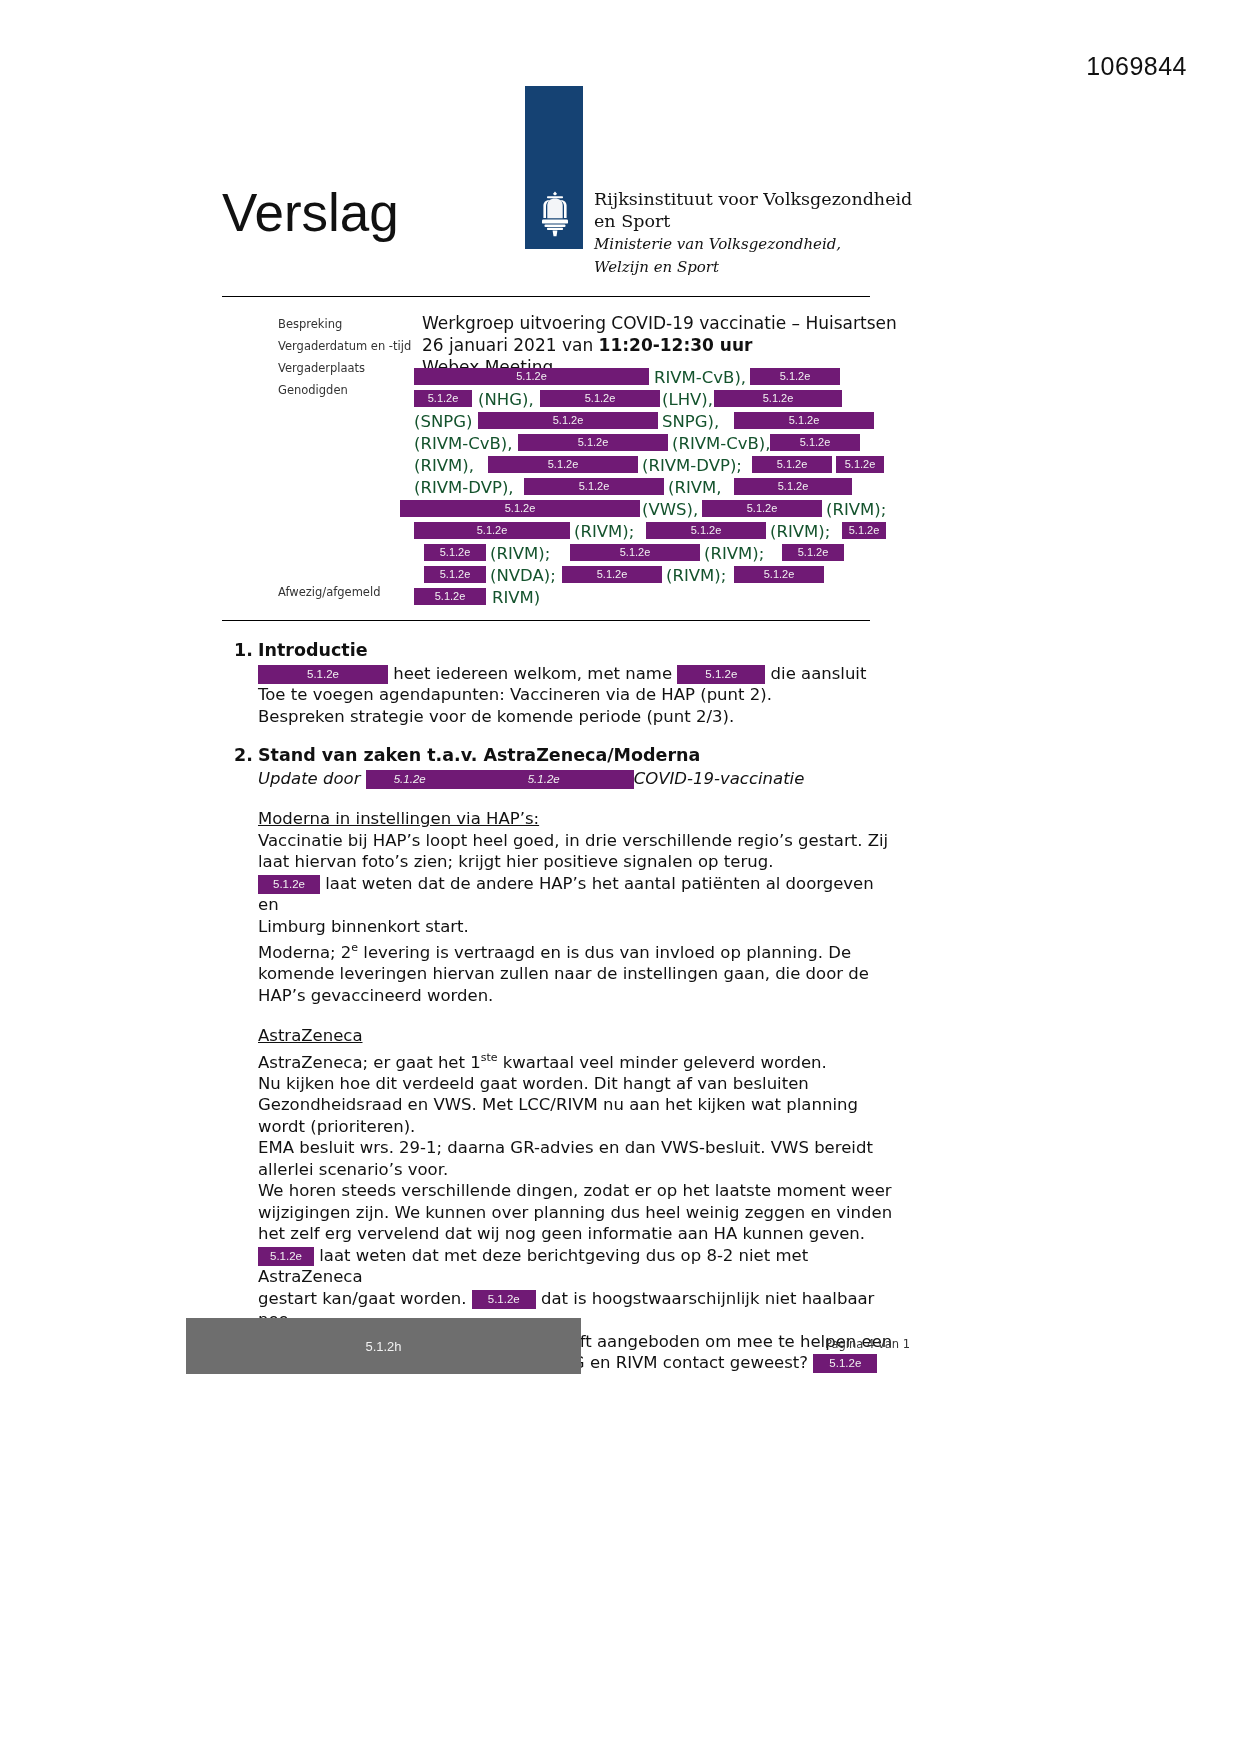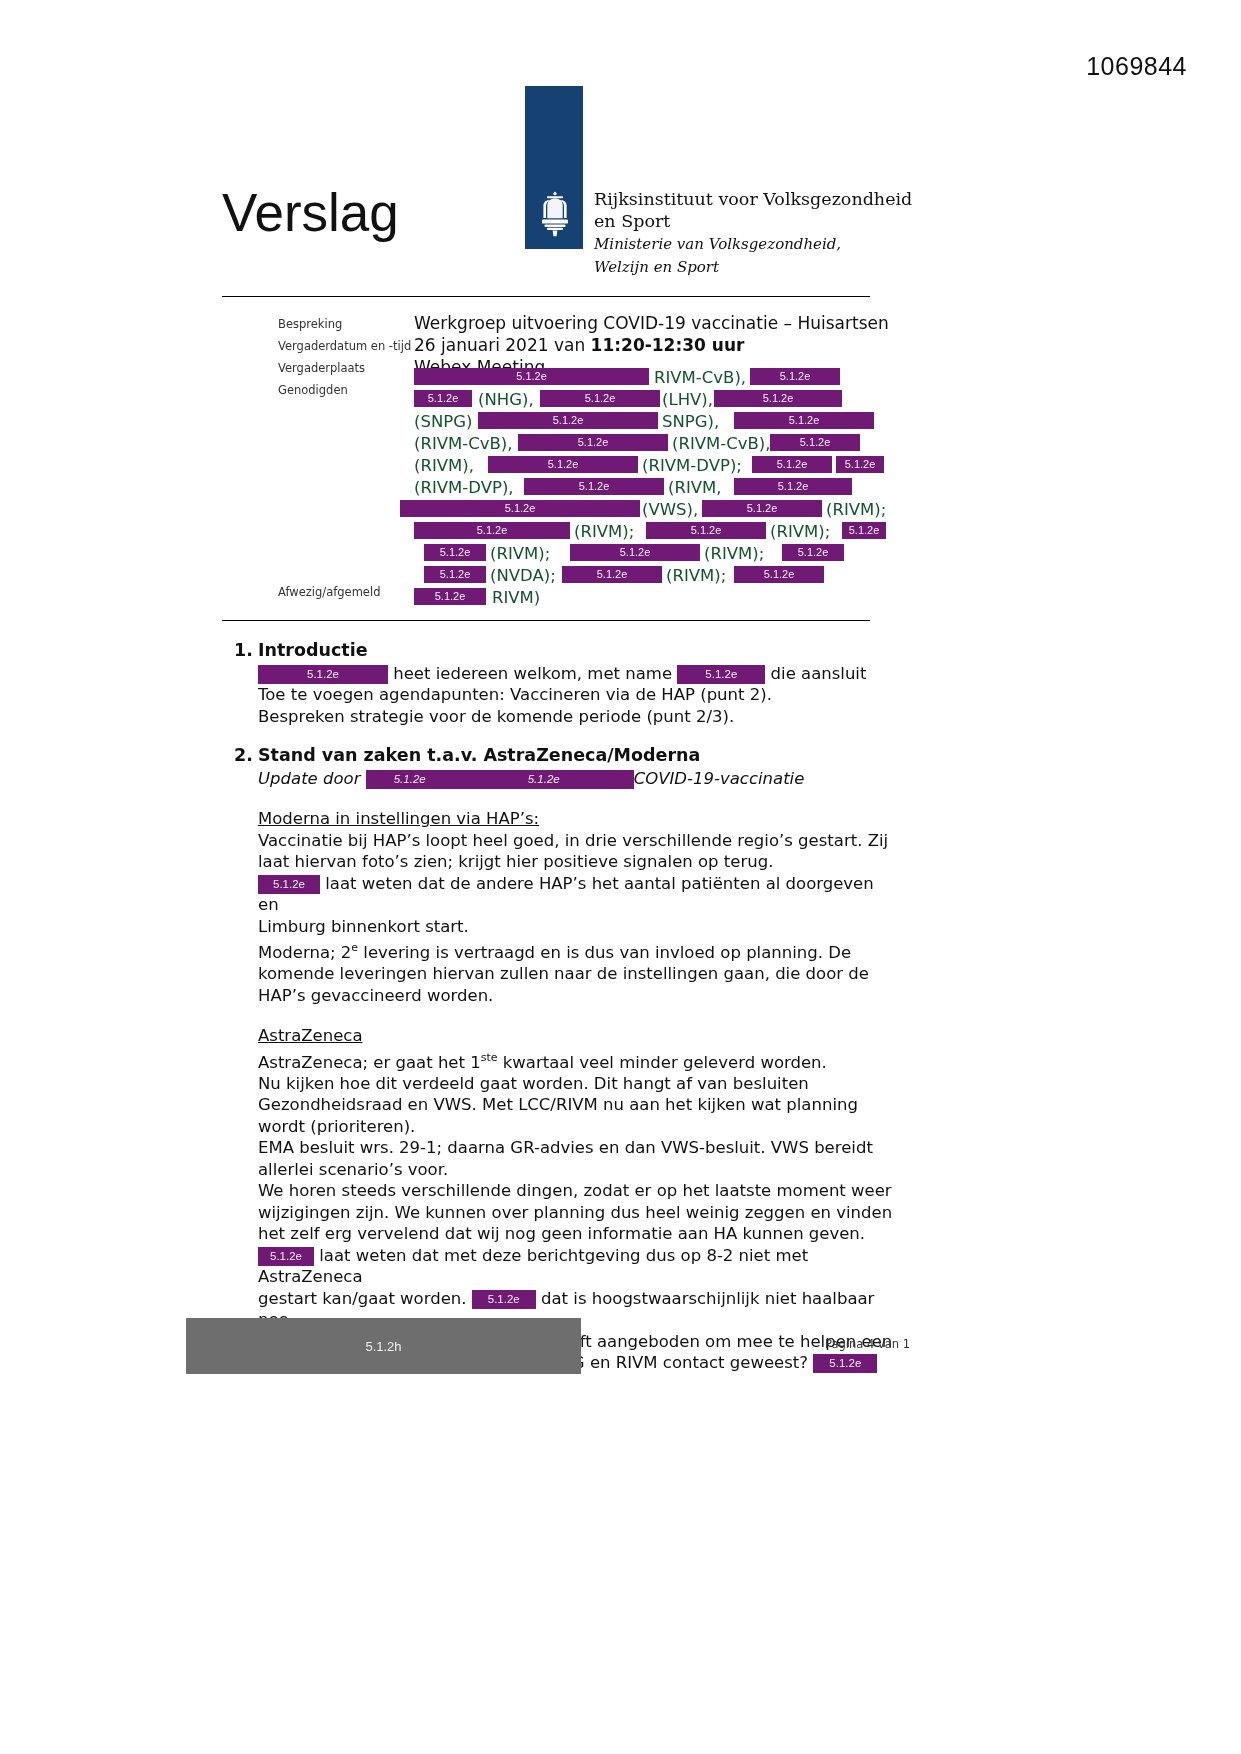--- a/index.html
+++ b/index.html
@@ -106,21 +106,21 @@
     position: absolute;
     left: 16px;
     font-family: "DejaVu Sans", sans-serif;
     font-size: 11.5px;
     color: #333;
     white-space: nowrap;
     margin-left: 40px;
   }
   .meta-value {
     position: absolute;
-    left: 192px;
+    left: 200px;
     font-family: "DejaVu Sans", sans-serif;
     font-size: 17px;
     color: #111;
     white-space: nowrap;
   }
   .meta-value b { font-weight: bold; }
 
   
   .red {
     display: inline-block;

